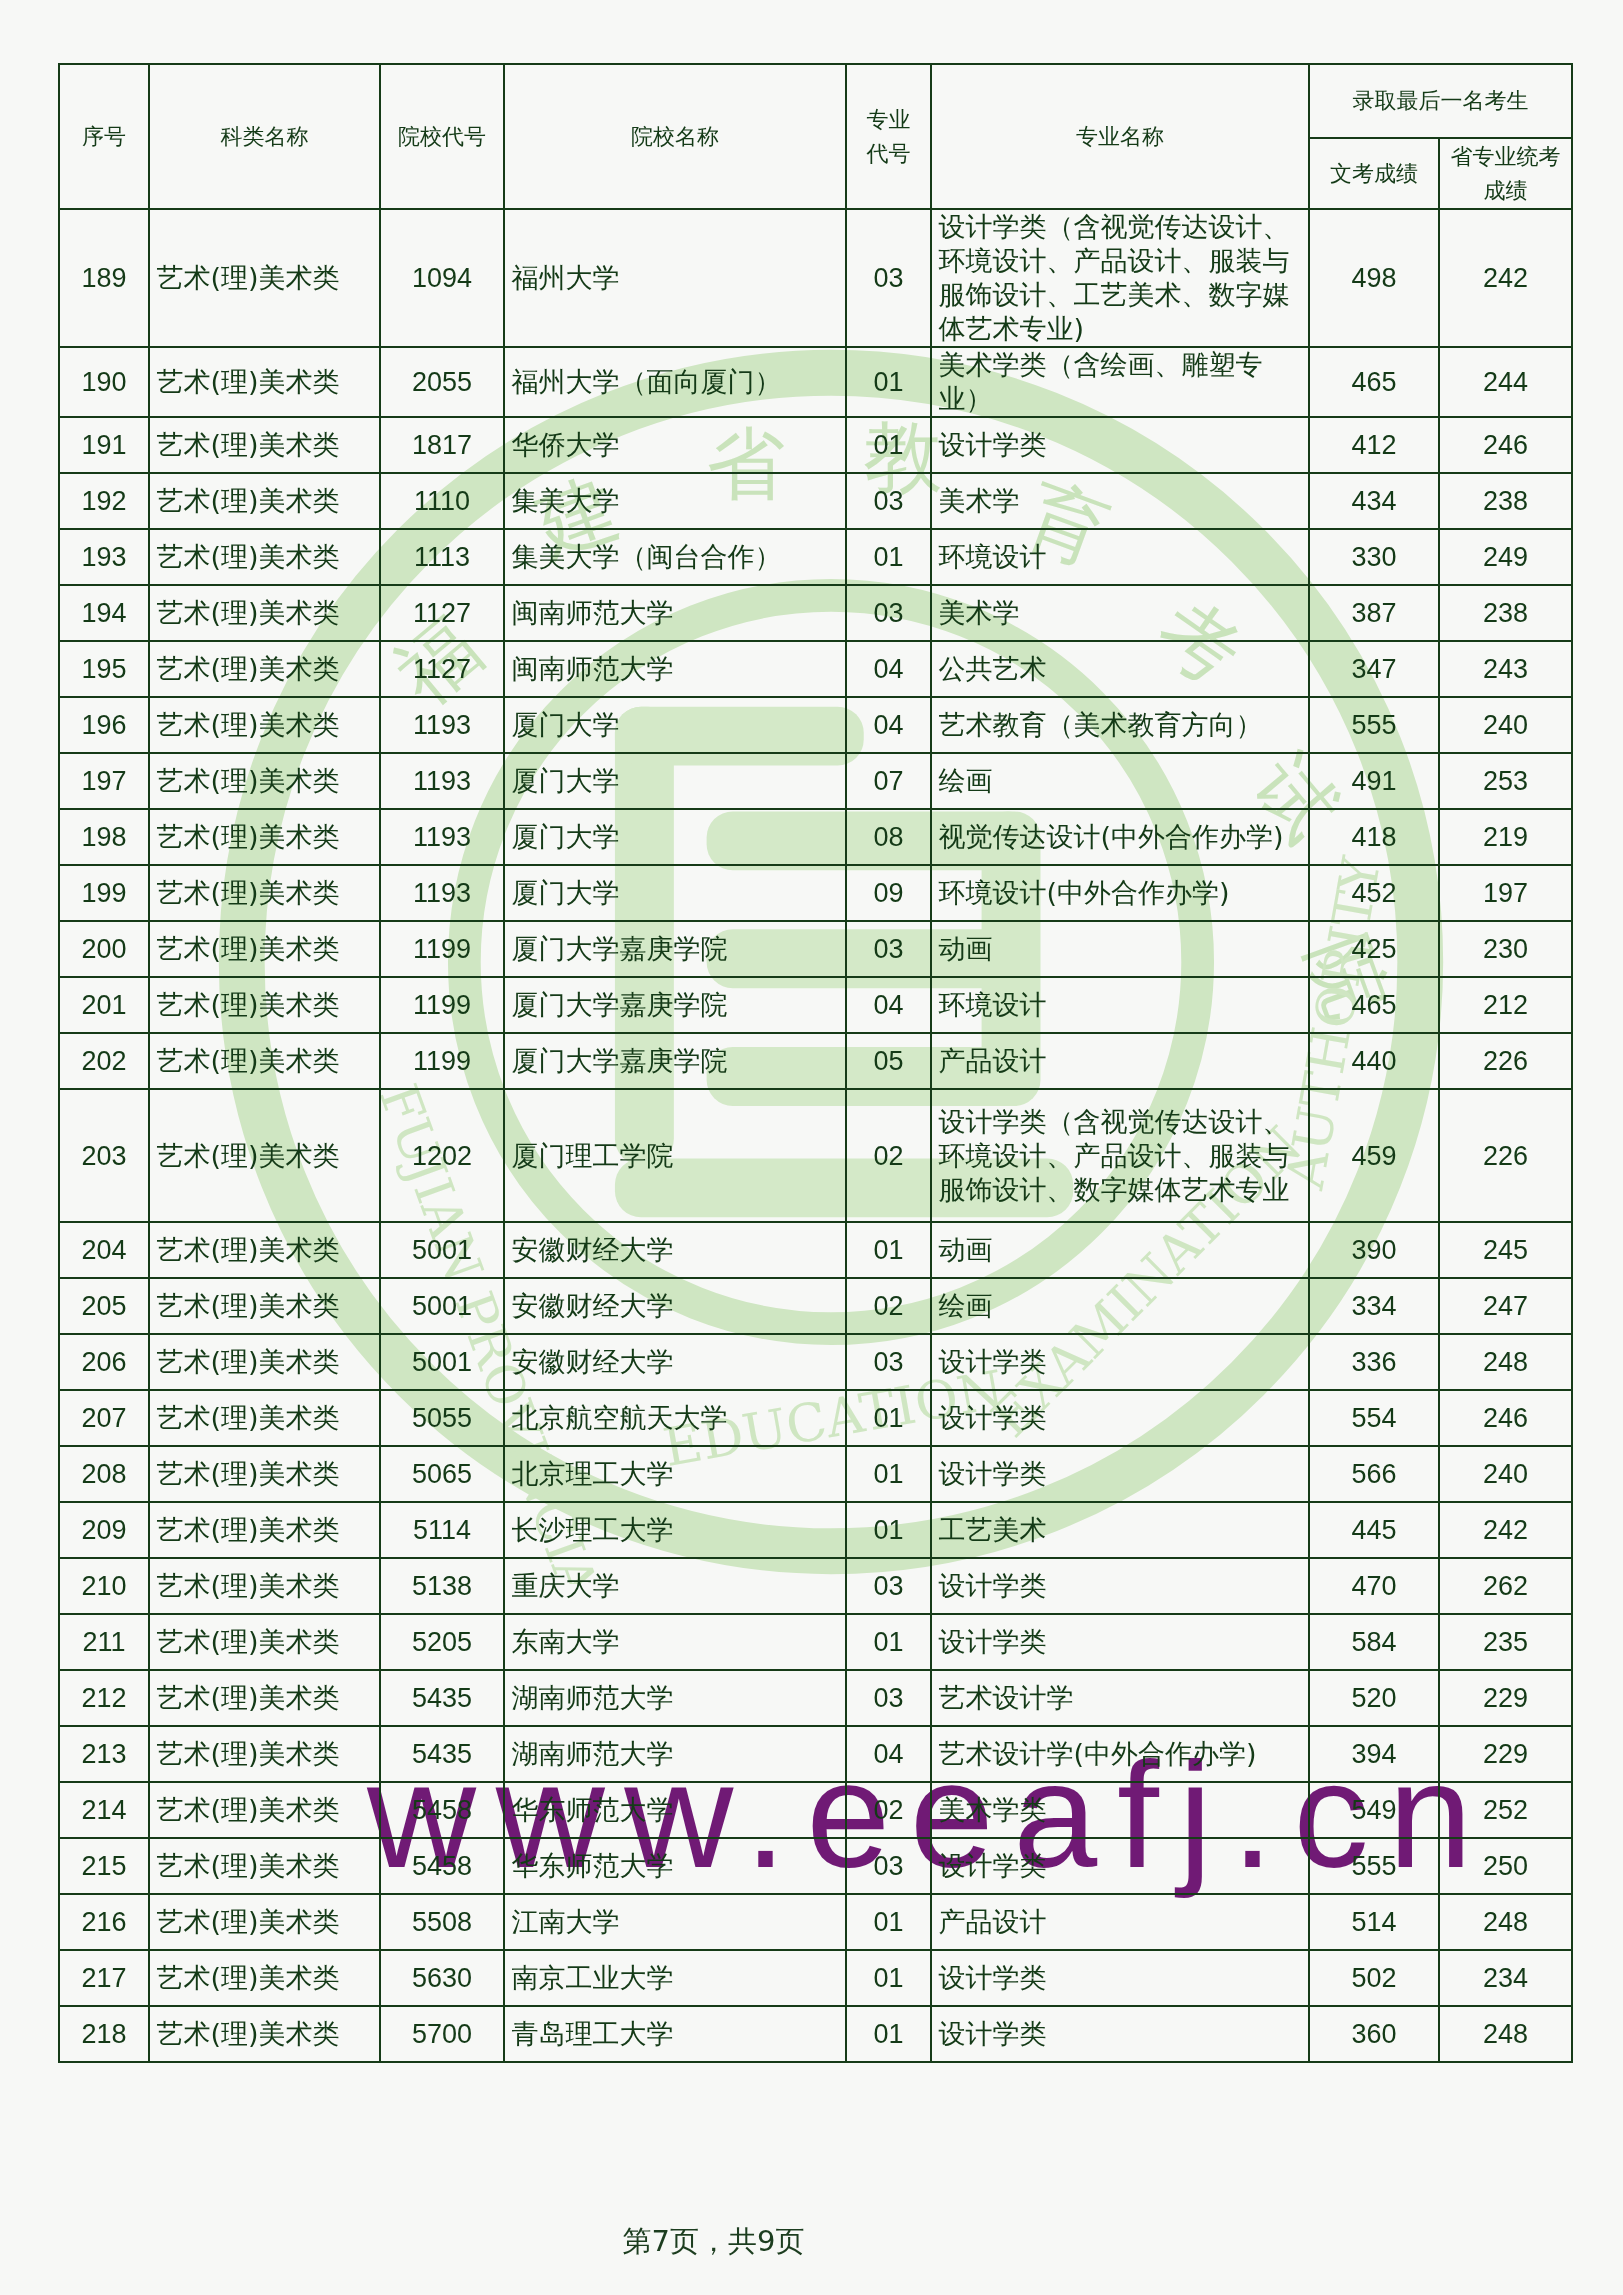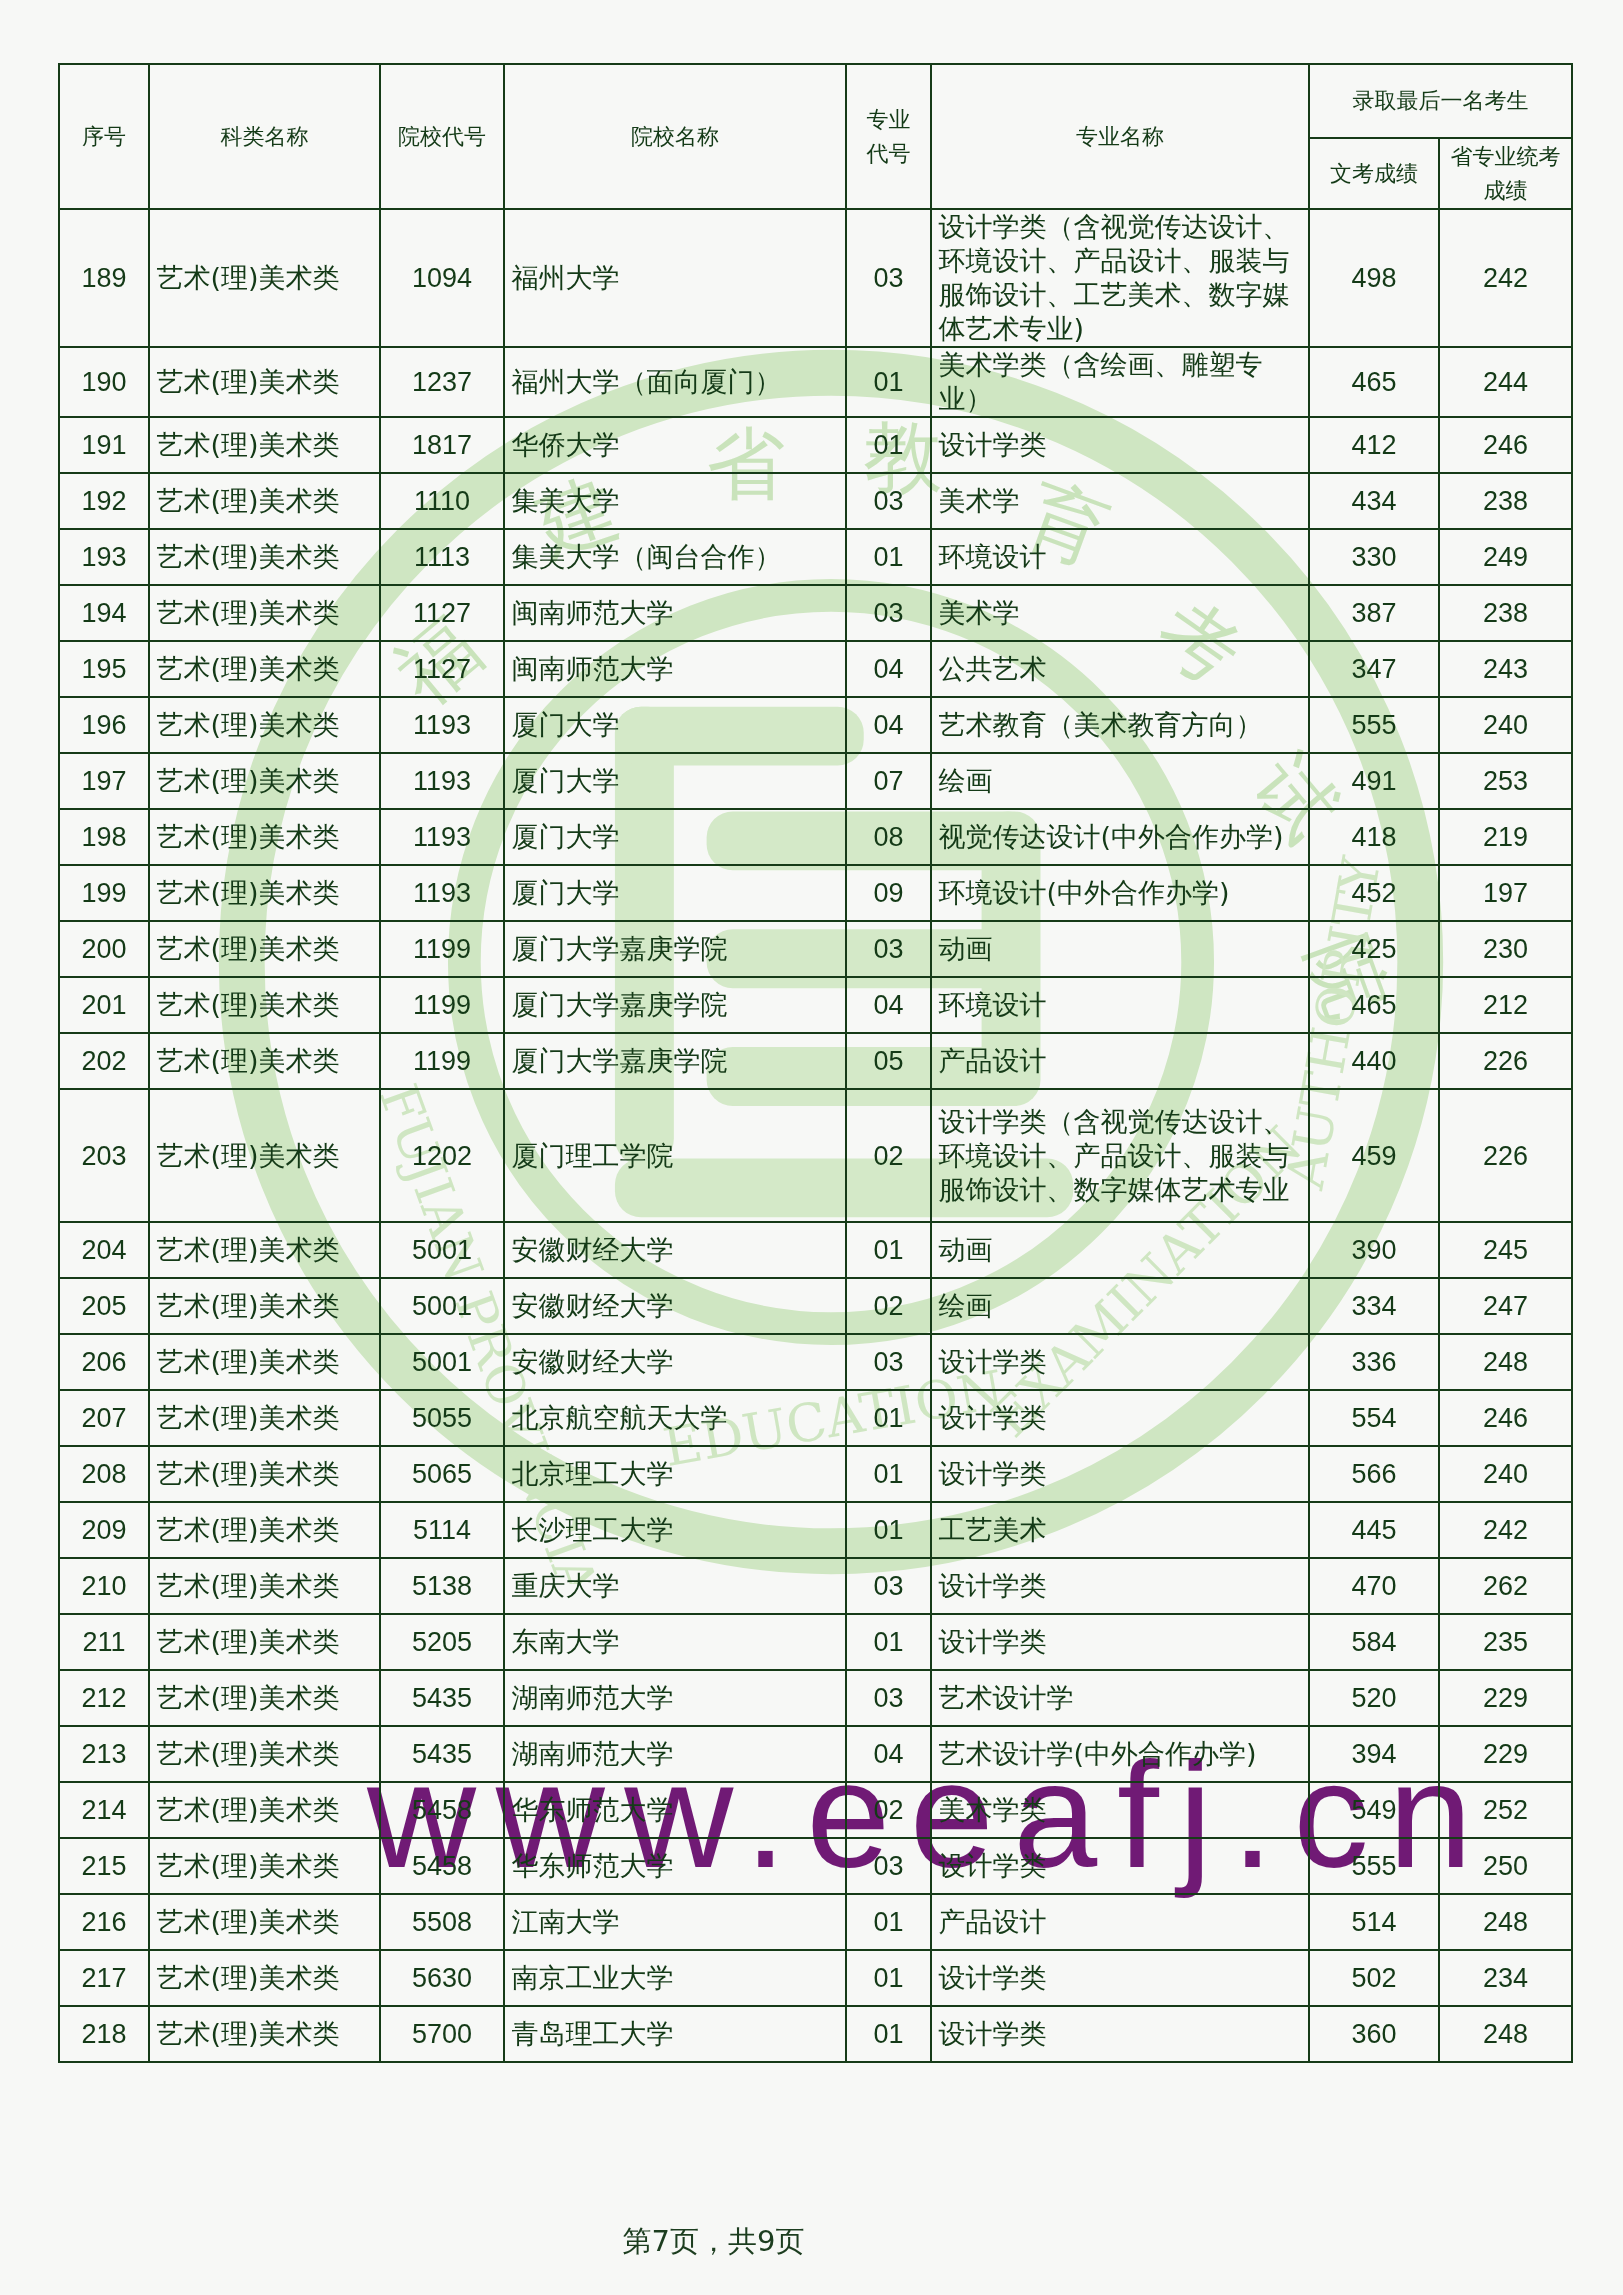--- a/index.html
+++ b/index.html
@@ -119,21 +119,21 @@
         <td class="c-code num">1094</td>
         <td class="c-school">福州大学</td>
         <td class="c-mcode num">03</td>
         <td class="c-major">设计学类（含视觉传达设计、环境设计、产品设计、服装与服饰设计、工艺美术、数字媒体艺术专业)</td>
         <td class="c-score num">498</td>
         <td class="c-score num">242</td>
       </tr>
       <tr class="r">
         <td class="c-seq num">190</td>
         <td class="c-type">艺术(理)美术类</td>
-        <td class="c-code num">1237</td>
+        <td class="c-code num">2055</td>
         <td class="c-school">福州大学（面向厦门）</td>
         <td class="c-mcode num">01</td>
         <td class="c-major">美术学类（含绘画、雕塑专业）</td>
         <td class="c-score num">465</td>
         <td class="c-score num">244</td>
       </tr>
       <tr class="r">
         <td class="c-seq num">191</td>
         <td class="c-type">艺术(理)美术类</td>
         <td class="c-code num">1817</td>

